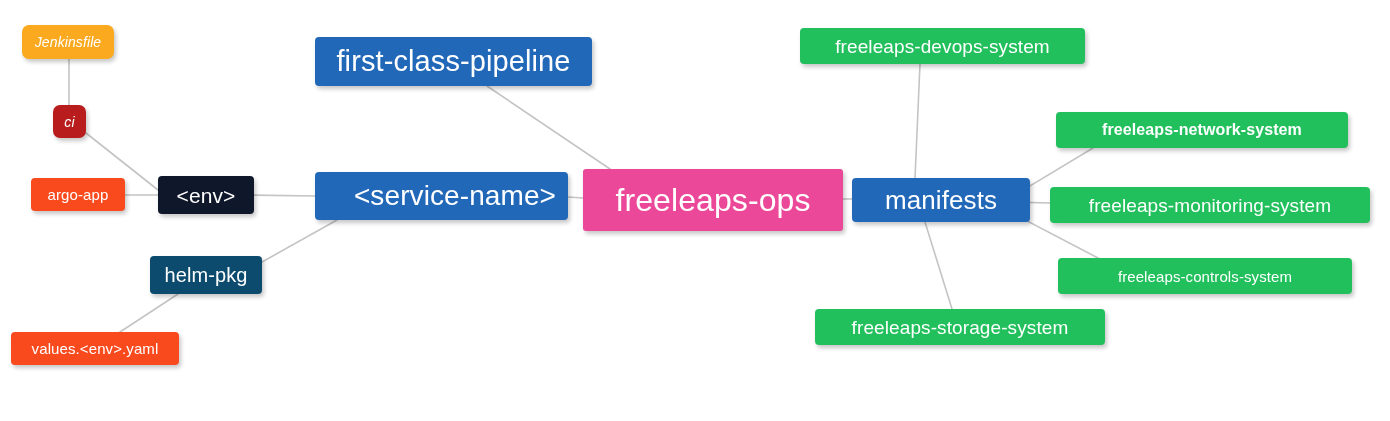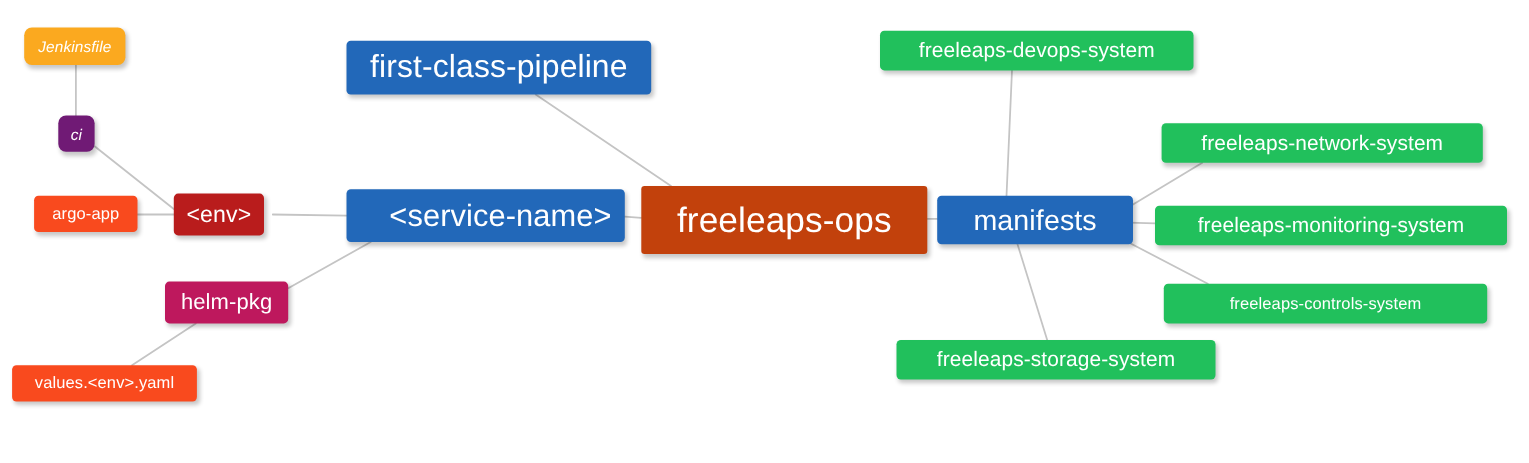--- a/index.html
+++ b/index.html
@@ -66,51 +66,51 @@
       <line x1="915" y1="178" x2="920" y2="64" stroke="#c4c4c4" stroke-width="1.6" stroke-linecap="round"></line>
       <line x1="1010" y1="198" x2="1093" y2="148" stroke="#c4c4c4" stroke-width="1.6" stroke-linecap="round"></line>
       <line x1="1010" y1="202" x2="1050" y2="203" stroke="#c4c4c4" stroke-width="1.6" stroke-linecap="round"></line>
       <line x1="1010" y1="212" x2="1098" y2="258" stroke="#c4c4c4" stroke-width="1.6" stroke-linecap="round"></line>
       <line x1="925" y1="222" x2="952" y2="309" stroke="#c4c4c4" stroke-width="1.6" stroke-linecap="round"></line>
     </svg>
   <div id="node-layer">
       <div class="node soft" style="left: 22px; top: 25px; width: 92px; height: 34px; background: rgb(251, 169, 31); font-size: 14px;">
         <span>Jenkinsfile</span>
       </div>
-      <div class="node soft" style="left: 53px; top: 105px; width: 33px; height: 33px; background: #701a75; font-size: 14px;">
+      <div class="node soft" style="left: 53px; top: 105px; width: 33px; height: 33px; background: #b91c1c; font-size: 14px;">
         <span>ci</span>
       </div>
       <div class="node " style="left: 31px; top: 178px; width: 94px; height: 33px; background: rgb(249, 74, 30); font-size: 15px;">
         <span>argo-app</span>
       </div>
-      <div class="node " style="left: 158px; top: 176px; width: 82px; height: 38px; background: #b91c1c; font-size: 21px;">
+      <div class="node " style="left: 158px; top: 176px; width: 96px; height: 38px; background: #0f172a; font-size: 21px;">
         <span>&lt;env&gt;</span>
       </div>
-      <div class="node " style="left: 150px; top: 256px; width: 112px; height: 38px; background: #be185d; font-size: 20px;">
+      <div class="node " style="left: 150px; top: 256px; width: 112px; height: 38px; background: #0c4a6e; font-size: 20px;">
         <span>helm-pkg</span>
       </div>
       <div class="node " style="left: 11px; top: 332px; width: 168px; height: 33px; background: rgb(249, 74, 30); font-size: 15px;">
         <span>values.&lt;env&gt;.yaml</span>
       </div>
       <div class="node " style="left: 315px; top: 37px; width: 277px; height: 49px; background: rgb(34, 104, 185); font-size: 29px;">
         <span>first-class-pipeline</span>
       </div>
       <div class="node " style="left: 315px; top: 172px; width: 253px; height: 48px; background: rgb(34, 104, 185); font-size: 28px; padding-left: 27px;">
         <span>&lt;service-name&gt;</span>
       </div>
-      <div class="node root" style="left: 583px; top: 169px; width: 260px; height: 62px; background: #c2410c; font-size: 32px;">
+      <div class="node root" style="left: 583px; top: 169px; width: 260px; height: 62px; background: #ec4899; font-size: 32px;">
         <span>freeleaps-ops</span>
       </div>
       <div class="node " style="left: 852px; top: 178px; width: 178px; height: 44px; background: rgb(34, 104, 185); font-size: 26px;">
         <span>manifests</span>
       </div>
       <div class="node " style="left: 800px; top: 28px; width: 285px; height: 36px; background: rgb(33, 192, 92); font-size: 19px;">
         <span>freeleaps-devops-system</span>
       </div>
-      <div class="node " style="left: 1056px; top: 112px; width: 292px; height: 36px; background: rgb(33, 192, 92); font-size: 19px;">
+      <div class="node " style="left: 1056px; top: 112px; width: 292px; height: 36px; background: rgb(33, 192, 92); font-size: 16px; font-weight: bold;">
         <span>freeleaps-network-system</span>
       </div>
       <div class="node " style="left: 1050px; top: 187px; width: 320px; height: 36px; background: rgb(33, 192, 92); font-size: 19px;">
         <span>freeleaps-monitoring-system</span>
       </div>
       <div class="node " style="left: 1058px; top: 258px; width: 294px; height: 36px; background: rgb(33, 192, 92); font-size: 15px;">
         <span>freeleaps-controls-system</span>
       </div>
       <div class="node " style="left: 815px; top: 309px; width: 290px; height: 36px; background: rgb(33, 192, 92); font-size: 19px; align-items: center;">
         <span>freeleaps-storage-system</span>

